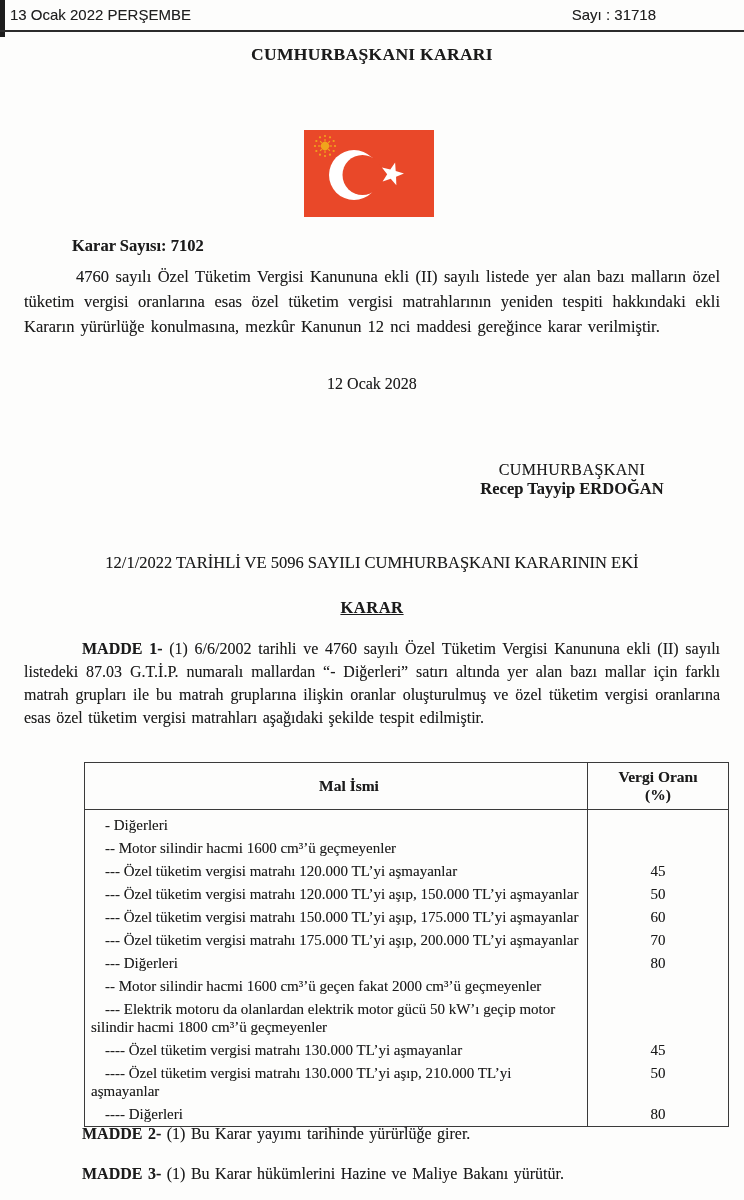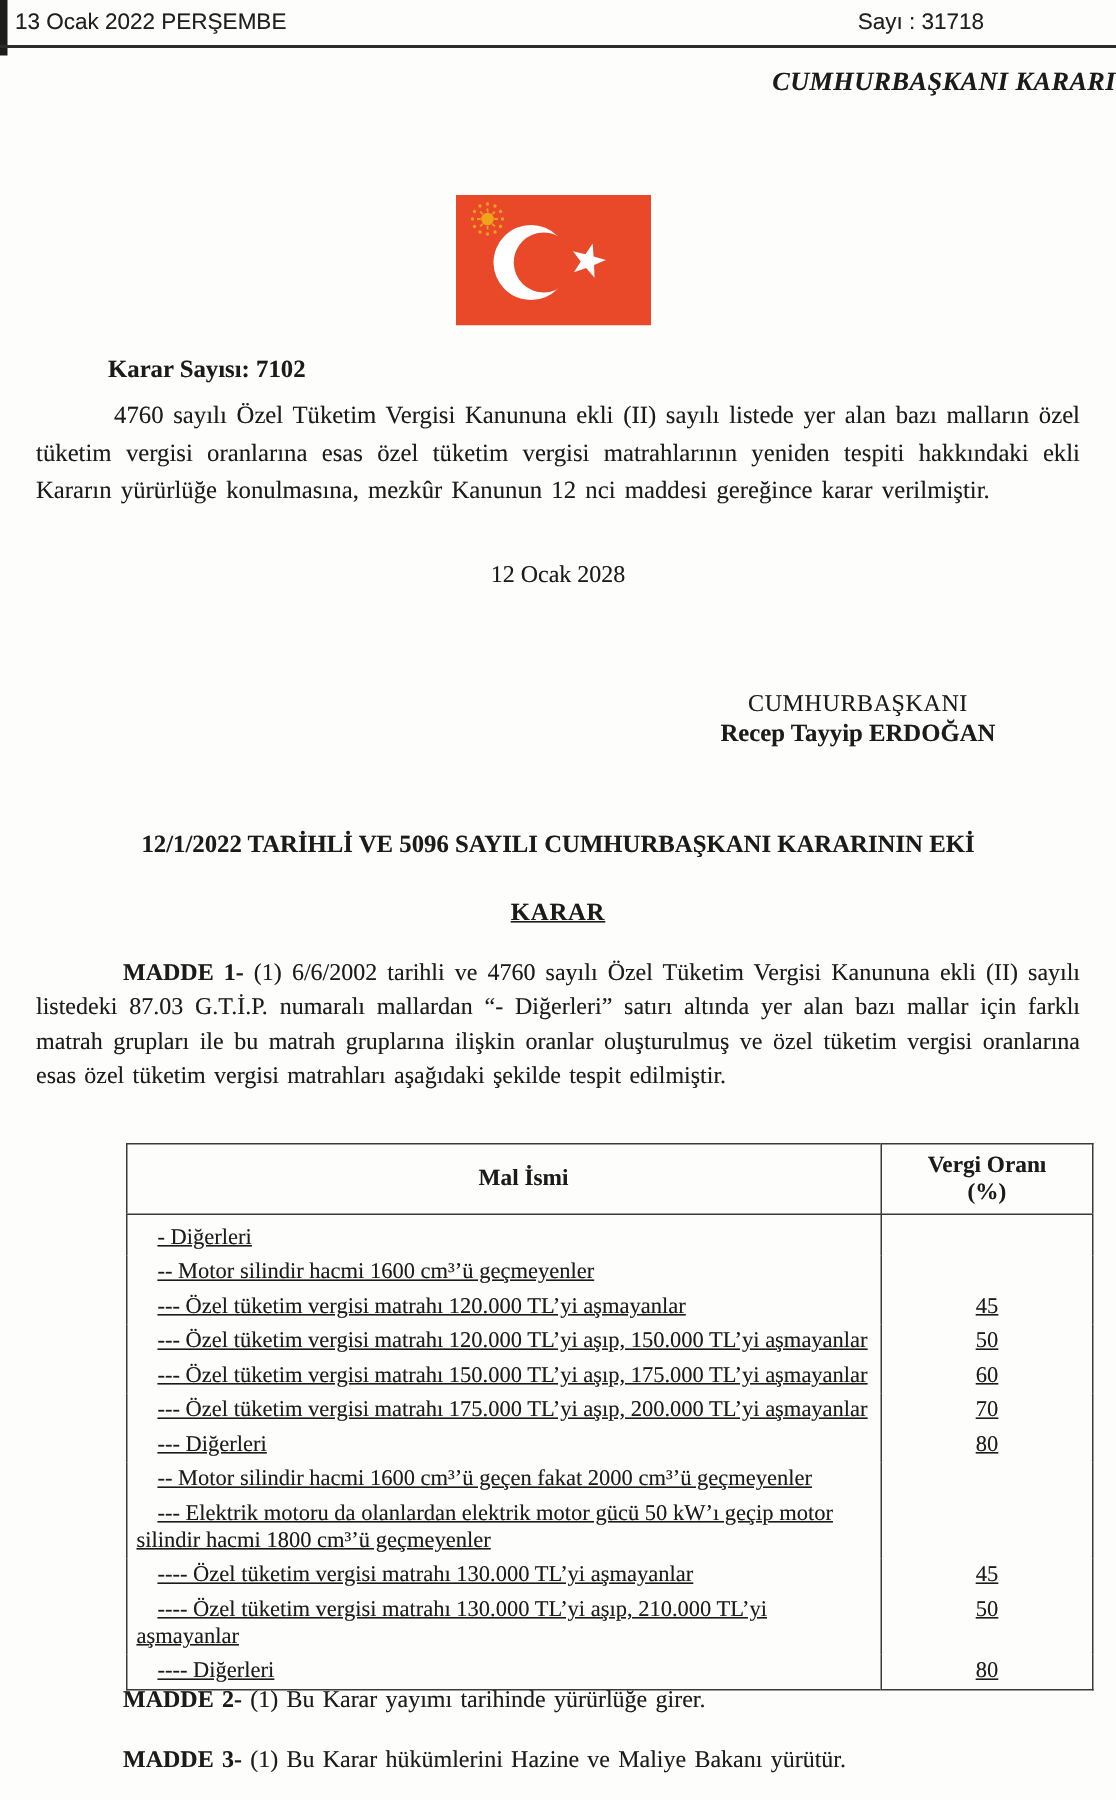--- a/index.html
+++ b/index.html
@@ -9,48 +9,48 @@
   }
   .txt{ text-shadow:0 0 .4px rgba(0,0,0,.35); }
   
   #masthead{position:absolute;top:0;left:0;width:664px;height:30px;}
   #mast-date{position:absolute;left:10px;top:6px;font-family:"Liberation Sans",sans-serif;font-size:15px;color:#1f1f1f;}
   #mast-title{position:absolute;left:0;right:0;top:1px;text-align:center;font-weight:bold;font-size:22px;}
   #mast-issue{position:absolute;right:8px;top:6px;font-family:"Liberation Sans",sans-serif;font-size:15px;color:#1f1f1f;}
   #mast-rule{position:absolute;top:30px;left:0;width:744px;height:0;border-top:2px solid #2c2c2c;}
   #edge-artifact{position:absolute;left:0;top:0;width:5px;height:37px;background:#1c1c1c;}
   
-  #decree-heading{position:absolute;top:44px;left:0;right:0;text-align:right;font-weight:bold;font-size:17.5px;letter-spacing:.3px;font-style:italic;}
+  #decree-heading{position:absolute;top:44px;left:0;right:0;text-align:center;font-weight:bold;font-size:17.5px;letter-spacing:.3px;}
   #flag{position:absolute;top:130px;left:304px;width:130px;height:87px;}
   #decree-no{position:absolute;top:236px;left:72px;font-weight:bold;font-size:16.5px;}
   #decree-body{position:absolute;top:264px;left:24px;width:696px;font-size:16.5px;line-height:25px;text-align:justify;text-indent:52px;word-spacing:2px;margin:0;}
   #decree-date{position:absolute;top:375px;left:0;right:0;text-align:center;font-size:16px;}
   #signature{position:absolute;top:446px;left:462px;width:220px;text-align:center;}
   #sig-name{font-weight:bold;font-size:16.5px;margin:0;}
   #sig-title{font-size:16px;margin:15px 0 0 0;letter-spacing:.4px;}
   
-  #annex-heading{position:absolute;top:553px;left:0;right:0;text-align:center;font-weight:bold;font-size:16.5px;}
+  #annex-heading{position:absolute;top:553px;left:0;right:0;text-align:center;font-weight:normal;font-size:16.5px;}
   #annex-subheading{position:absolute;top:598px;left:0;right:0;text-align:center;font-weight:bold;font-size:16.5px;text-decoration:underline;letter-spacing:.5px;}
   .article{position:absolute;left:24px;width:696px;font-size:16px;line-height:23px;text-align:justify;text-indent:58px;word-spacing:1.5px;margin:0;}
   #article1{top:637px;}
   #article2{top:1122px;text-align:left;}
   #article3{top:1162px;text-align:left;}
   .article b{font-weight:bold;}
   
   #tax-table{position:absolute;top:762px;left:84px;width:604px;border-collapse:collapse;table-layout:fixed;background:#fdfdfc;}
   #tax-table, #tax-table th, #tax-table td{border:0;}
   #tax-table{border:1.6px solid #3a3a3a;}
   #tax-table th{border-bottom:1.4px solid #3a3a3a;font-size:15.5px;font-weight:bold;padding:4px 4px;line-height:18px;}
   #tax-table .c1{width:468px;}
   #tax-table .c2{width:132px;text-align:center;}
   #tax-table td.c1{border-right:0;}
   #tax-table th.c1{border-right:1.4px solid #3a3a3a;padding-left:30px;}
   #tax-table td.c1{border-right:1.4px solid #3a3a3a;}
   #tax-table thead th{height:38px;vertical-align:middle;}
-  #tax-table tbody td{font-size:15px;line-height:18px;padding:2.5px 6px;vertical-align:top;text-decoration:underline;}
+  #tax-table tbody td{font-size:15px;line-height:18px;padding:2.5px 6px;vertical-align:top;}
   #tax-table tbody td.c1{text-indent:14px;}
   #tax-table tbody tr:first-child td{padding-top:6px;}
   #tax-table tbody td.c2{text-align:center;text-indent:0;}
 </style>
 </head>
 <body>
 
 <div id="page">
 
   <div id="edge-artifact"></div>

